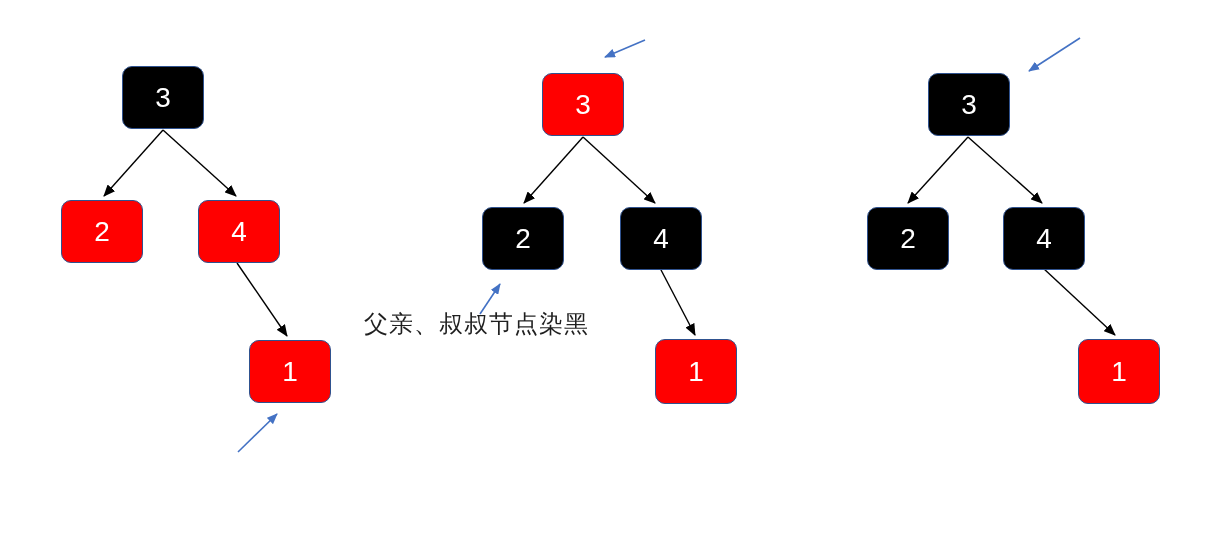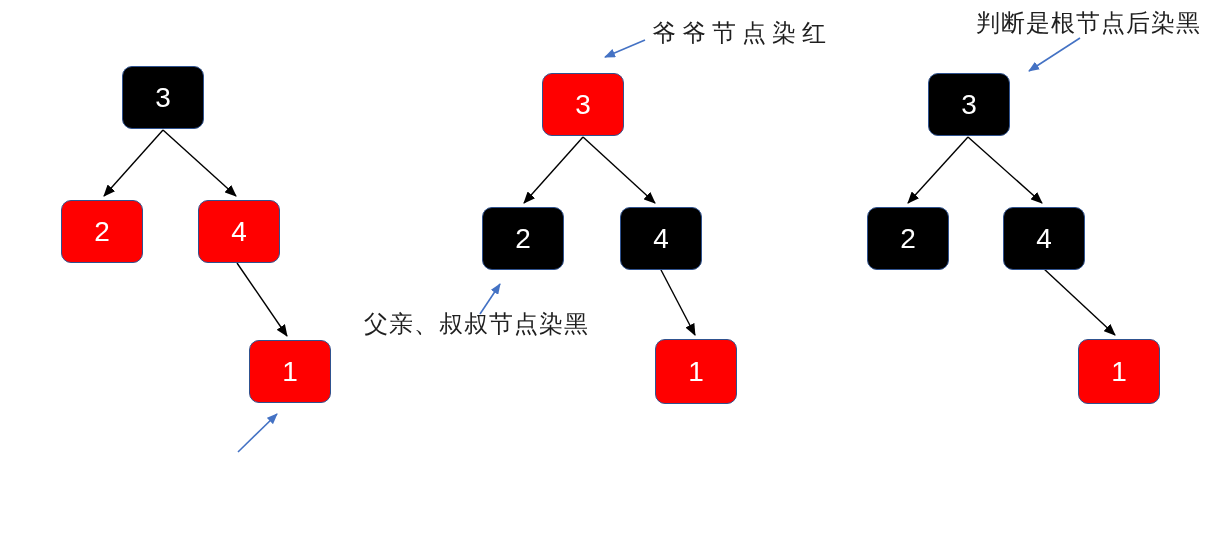--- a/index.html
+++ b/index.html
@@ -107,17 +107,15 @@
       <span class="node-value">2</span>
     </div>
     <div class="node" style="left:1003px;top:207px" data-color="black">
       <span class="node-value">4</span>
     </div>
     <div class="node" style="left:1078px;top:339px;height:65px" data-color="red">
       <span class="node-value">1</span>
     </div>
   </div>
 
-  <div class="annotation" style="left:652px;top:20px;letter-spacing:6px">爷爷节点染红</div>
   <div class="annotation" style="left:364px;top:311px">父亲、叔叔节点染黑</div>
-  <div class="annotation" style="left:976px;top:10px">判断是根节点后染黑</div>
 
 </div>
 
 </body></html>

